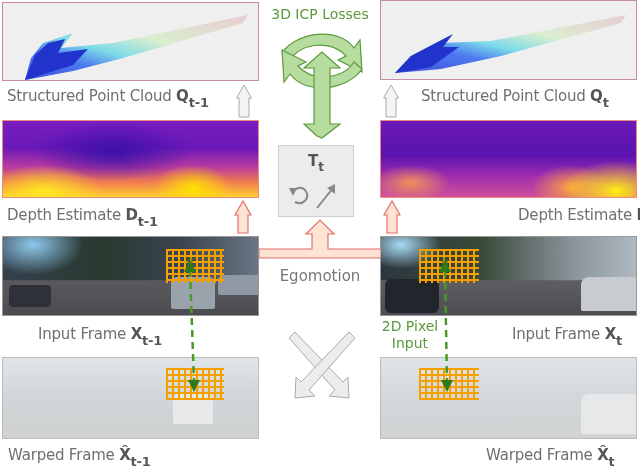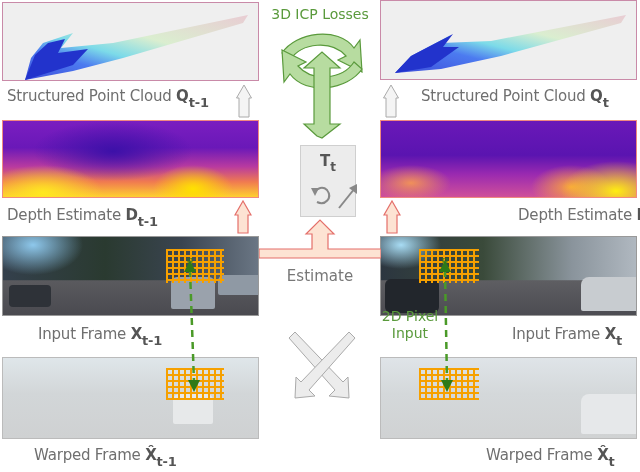--- a/index.html
+++ b/index.html
@@ -8,21 +8,21 @@
   .abs { position:absolute; }
   .panel { position:absolute; box-sizing:border-box; overflow:hidden; }
   .pc { background:#efefef; border:1.5px solid #c98aa8; }
   .depth { border:1.5px solid #f08a80; }
   .photo { border:1px solid #999; }
   .warped { border:1px solid #bbb; }
   .label { position:absolute; font-size:15px; color:#6f6f6f; white-space:nowrap; letter-spacing:-0.2px; }
   .label b { color:#555; font-weight:bold; }
   .label sub { font-size:13px; font-weight:bold; color:#555; vertical-align:-6px; }
   .green-text { color:#5a9a3c; font-size:14px; position:absolute; white-space:nowrap; text-align:center; }
-  .pose-box { position:absolute; left:300px; top:145px; width:56px; height:72px; background:#ececec; border:1px solid #cfcfcf; box-sizing:border-box; }
+  .pose-box { position:absolute; left:278px; top:145px; width:76px; height:72px; background:#ececec; border:1px solid #cfcfcf; box-sizing:border-box; }
   .pose-label { position:absolute; left:0; right:0; top:6px; text-align:center; font-size:15px; color:#555; font-weight:bold; }
   .pose-label sub { font-size:12px; vertical-align:-5px; }
   .ego { position:absolute; font-size:15px; color:#777; text-align:center; line-height:21px; }
   .grid { position:absolute;
     background-image:
       linear-gradient(to right, #f6a000 2px, transparent 2px),
       linear-gradient(to bottom, #f6a000 2px, transparent 2px);
     background-size:6px 6px; }
 </style>
 </head>
@@ -76,21 +76,21 @@
 </div>
 <div class="label" style="left:8px;top:325px;margin-left:30px;">
   <span>Input Frame </span><b>X</b><sub>t-1</sub>
 </div>
 
 <div class="panel warped" style="left:2px;top:357px;width:257px;height:82px;
   background: linear-gradient(to bottom, #dfe6ea 0%, #d2d6d8 45%, #cfd1d2 100%);">
   <div class="abs" style="left:170px;top:36px;width:40px;height:30px;background:#e7e9ea;border-radius:6px 6px 2px 2px;"></div>
   <div class="grid" style="left:163px;top:10px;width:58px;height:32px;"></div>
 </div>
-<div class="label" style="left:8px;top:446px;margin-left:26px;">
+<div class="label" style="left:8px;top:446px;">
   <span>Warped Frame </span><b>X̂</b><sub>t-1</sub>
 </div>
 
 <div class="panel pc" style="left:380px;top:0px;width:257px;height:80px;">
   <svg width="257" height="80">
     <defs>
       <linearGradient id="pcg2" x1="0" y1="1" x2="1" y2="0">
         <stop offset="0" stop-color="#2a3cd8"></stop>
         <stop offset="0.3" stop-color="#3a6ef0"></stop>
         <stop offset="0.45" stop-color="#6fd8e8"></stop>
@@ -125,21 +125,21 @@
 
 <div class="panel photo" style="left:380px;top:236px;width:257px;height:80px;
   background:
     linear-gradient(to bottom, rgba(0,0,0,0) 0%, rgba(0,0,0,0) 55%, #5e5e62 56%, #4c4c52 100%),
     radial-gradient(ellipse 40px 24px at 20px 8px, #a8dcf4, transparent),
     linear-gradient(to right, #2c3640, #3a4a3a 40%, #8a949c 75%, #b0b8c0);">
   <div class="abs" style="left:200px;top:40px;width:57px;height:34px;background:#c8ccd0;border-radius:8px 0 0 2px;"></div>
   <div class="abs" style="left:4px;top:42px;width:54px;height:34px;background:#22262c;border-radius:6px;"></div>
   <div class="grid" style="left:38px;top:12px;width:60px;height:34px;"></div>
 </div>
-<div class="green-text" style="left:380px;top:308px;width:60px;line-height:17px;">
+<div class="green-text" style="left:380px;top:318px;width:60px;line-height:17px;">
   <div>2D Pixel</div>
   <div>Input</div>
 </div>
 <div class="label" style="left:512px;top:325px;">
   <span>Input Frame </span><b>X</b><sub>t</sub>
 </div>
 
 <div class="panel warped" style="left:380px;top:357px;width:257px;height:82px;
   background: linear-gradient(to bottom, #dfe4e8 0%, #d4d8da 45%, #d0d2d3 100%);">
   <div class="abs" style="left:200px;top:36px;width:57px;height:40px;background:#e6e8ea;border-radius:8px 0 0 2px;"></div>
@@ -169,21 +169,21 @@
       <path d="M48 4 L 48 14 L 40 8 Z" fill="#888"></path>
     </g>
   </svg>
 </div>
 
 <svg class="abs" style="left:259px;top:219px;" width="122" height="40">
   <path d="M0 30 H 53 V 15 H 47 L 61 1 L 75 15 H 69 V 30 H 122 V 39 H 0 Z" fill="#fde3d3" stroke="#e46f6a" stroke-width="1.2"></path>
 </svg>
 
 <div class="ego" style="left:262px;top:266px;width:116px;">
-  <div>Estimate</div>
+  <div>Egomotion</div>
 </div>
 
 <svg class="abs" style="left:285px;top:330px;" width="74" height="72">
   <path d="M4 8 L 10 2 L 58 52 L 63 47 L 64 68 L 44 66 L 50 60 Z" fill="#ececec" stroke="#aaa" stroke-width="1"></path>
   <path d="M70 8 L 64 2 L 16 52 L 11 47 L 10 68 L 30 66 L 24 60 Z" fill="#ececec" stroke="#aaa" stroke-width="1"></path>
 </svg>
 
 <svg class="abs" style="left:181px;top:258px;" width="20" height="136">
   <line x1="9" y1="12" x2="13" y2="124" stroke="#4a9a28" stroke-width="2.5" stroke-dasharray="7,5"></line>
   <path d="M3 14 L 9 2 L 15 14 Z" fill="#2e7a18"></path>

